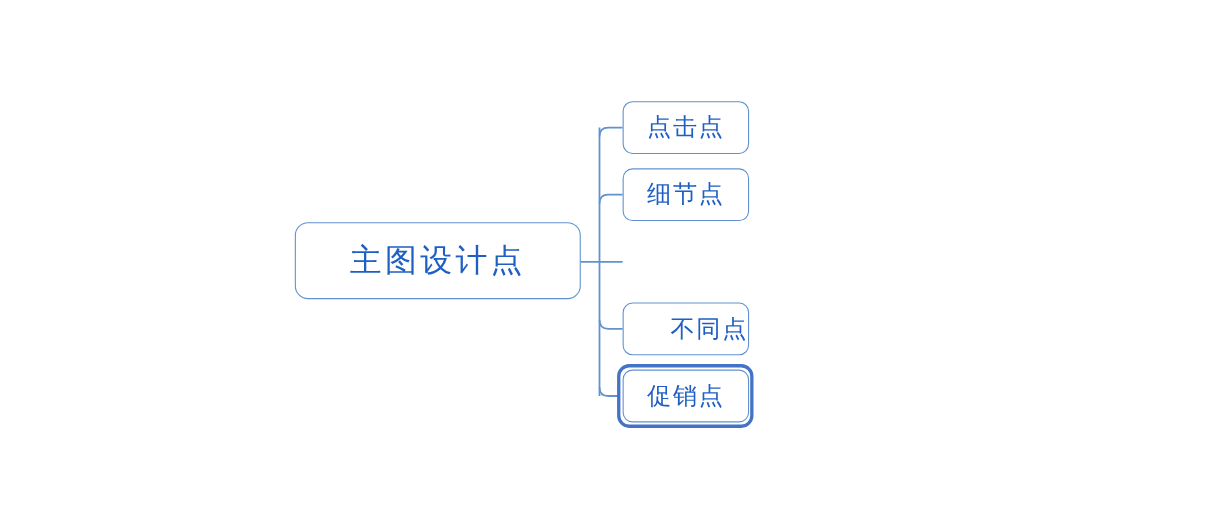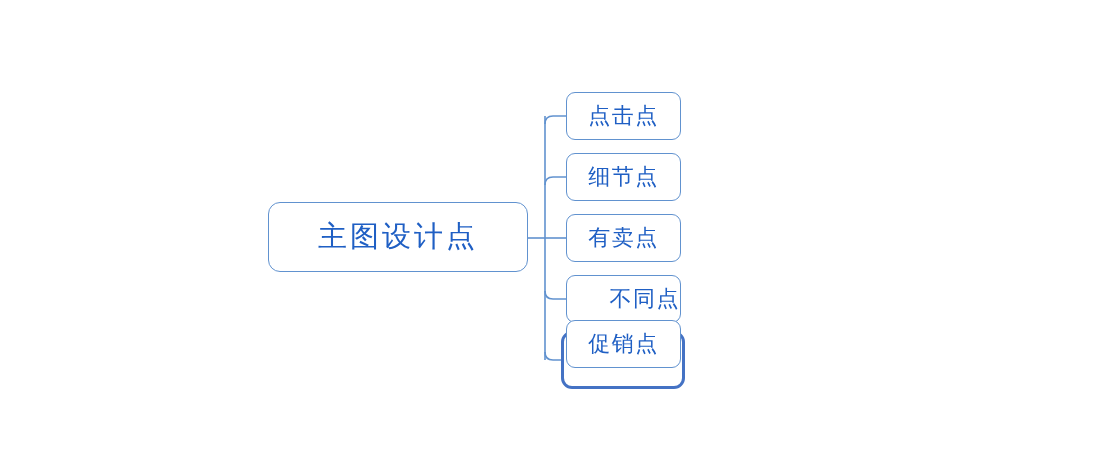--- a/index.html
+++ b/index.html
@@ -52,21 +52,21 @@
     left: 566px;
     width: 115px;
     height: 48px;
     font-size: 22px;
     letter-spacing: 1.5px;
   }
   .node-child.row-0 { top: 92px; }
   .node-child.row-1 { top: 153px; }
   .node-child.row-2 { top: 214px; }
   .node-child.row-3 { top: 275px; justify-content: flex-end; }
-  .node-child.row-4 { top: 320px; }
+  .node-child.row-4 { top: 336px; }
 
   .selection-ring {
     position: absolute;
     box-sizing: border-box;
     left: 561px;
     top: 331px;
     width: 124px;
     height: 58px;
     border: 3.2px solid #4472c4;
     border-radius: 11px;
@@ -102,23 +102,20 @@
   </div>
 
   <div class="node node-child row-0">
     <span>点击点</span>
   </div>
 
   <div class="node node-child row-1">
     <span>细节点</span>
   </div>
 
-  <div class="node node-child row-2">
-    <span>有卖点</span>
-  </div>
 
   <div class="node node-child row-3">
     <span>不同点</span>
   </div>
 
   <div class="selection-ring"></div>
 
   <div class="node node-child row-4">
     <span>促销点</span>
   </div>

